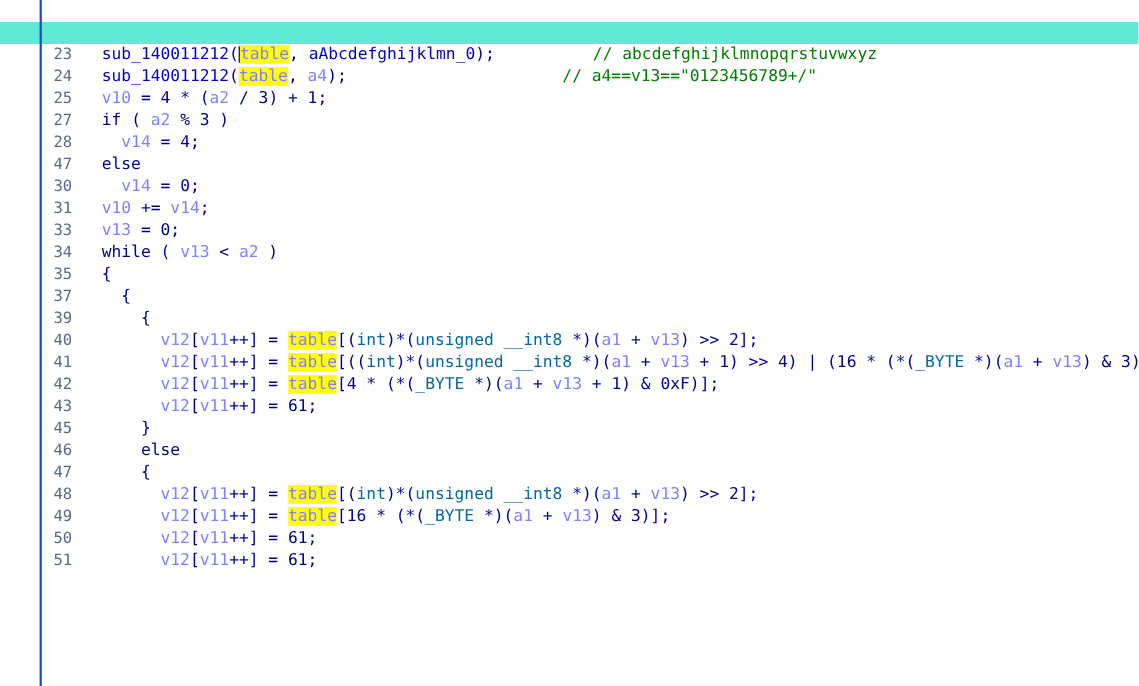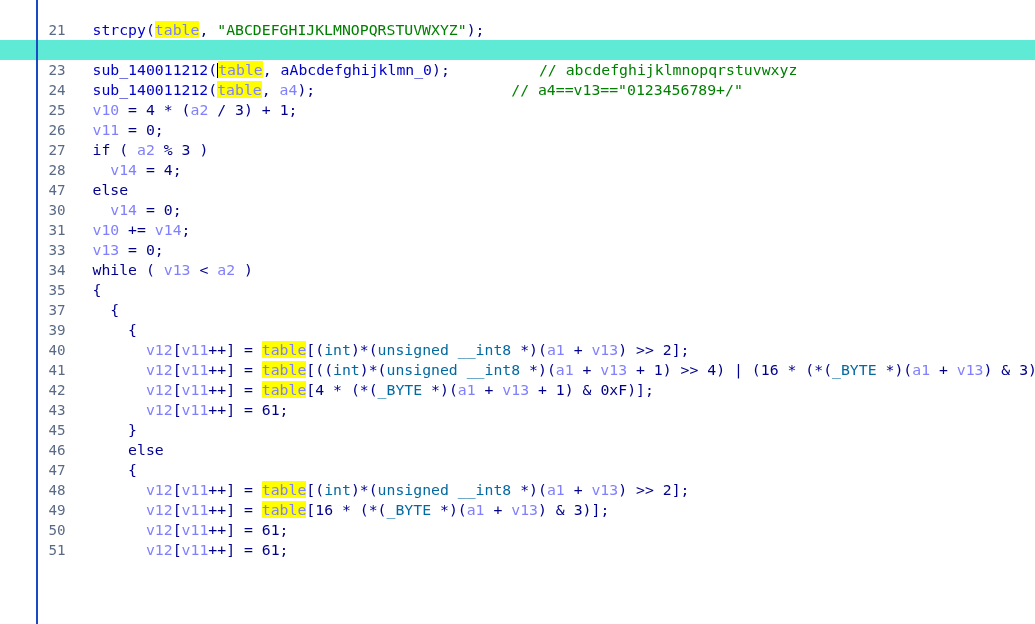--- a/index.html
+++ b/index.html
@@ -82,43 +82,37 @@
     vertical-align: -3px;
     margin: 0 -1px 0 0;
   }
 </style>
 </head>
 <body>
 
 <div id="editor">
   <div class="gutter-rule"></div>
 
-  <div class="code-line">
-    <span class="gutter">21</span><span class="code-text"><span class="t-punct">  </span><span class="t-fn">strcpy</span><span class="t-punct">(</span><span class="t-hl t-var">table</span><span class="t-punct">, </span><span class="t-str">"ABCDEFGHIJKLMNOPQRSTUVWXYZ"</span><span class="t-punct">);</span></span>
-  </div>
 
   <div class="code-line">
     <span class="gutter">22</span><span class="code-text"><span class="t-punct">  </span><span class="t-fn">memset</span><span class="t-punct">(&amp;</span><span class="t-hl t-var">table</span><span class="t-punct">[</span><span class="t-num">27</span><span class="t-punct">], </span><span class="t-num">0</span><span class="t-punct">, </span><span class="t-num">0x26ui64</span><span class="t-punct">);</span></span>
   </div>
 
   <div class="code-line current">
     <span class="gutter">23</span><span class="code-text"><span class="t-punct">  </span><span class="t-fn">sub_140011212</span><span class="t-punct">(</span><span class="caret"></span><span class="t-hl t-var">table</span><span class="t-punct">, </span><span class="t-fn">aAbcdefghijklmn_0</span><span class="t-punct">);</span><span class="t-cmt">          // abcdefghijklmnopqrstuvwxyz</span></span>
   </div>
 
   <div class="code-line">
     <span class="gutter">24</span><span class="code-text"><span class="t-punct">  </span><span class="t-fn">sub_140011212</span><span class="t-punct">(</span><span class="t-hl t-var">table</span><span class="t-punct">, </span><span class="t-var">a4</span><span class="t-punct">);</span><span class="t-cmt">                      // a4==v13=="0123456789+/"</span></span>
   </div>
 
   <div class="code-line">
     <span class="gutter">25</span><span class="code-text"><span class="t-punct">  </span><span class="t-var">v10</span><span class="t-punct"> = </span><span class="t-num">4</span><span class="t-punct"> * (</span><span class="t-var">a2</span><span class="t-punct"> / </span><span class="t-num">3</span><span class="t-punct">) + </span><span class="t-num">1</span><span class="t-punct">;</span></span>
   </div>
 
-  <div class="code-line">
-    <span class="gutter">26</span><span class="code-text"><span class="t-punct">  </span><span class="t-var">v11</span><span class="t-punct"> = </span><span class="t-num">0</span><span class="t-punct">;</span></span>
-  </div>
 
   <div class="code-line">
     <span class="gutter">27</span><span class="code-text"><span class="t-punct">  </span><span class="t-kw">if</span><span class="t-punct"> ( </span><span class="t-var">a2</span><span class="t-punct"> % </span><span class="t-num">3</span><span class="t-punct"> )</span></span>
   </div>
 
   <div class="code-line">
     <span class="gutter">28</span><span class="code-text"><span class="t-punct">    </span><span class="t-var">v14</span><span class="t-punct"> = </span><span class="t-num">4</span><span class="t-punct">;</span></span>
   </div>
 
   <div class="code-line">

